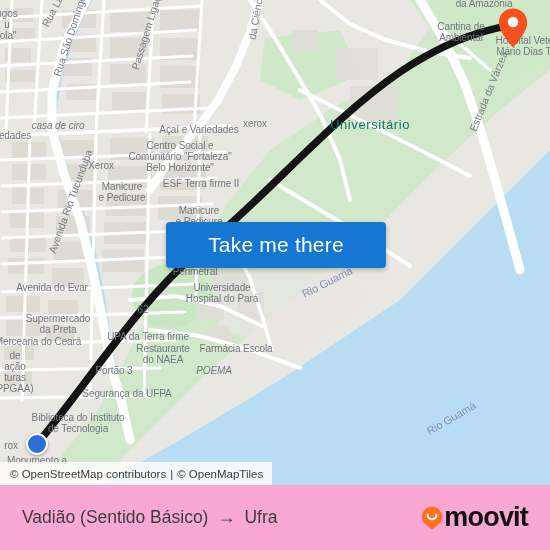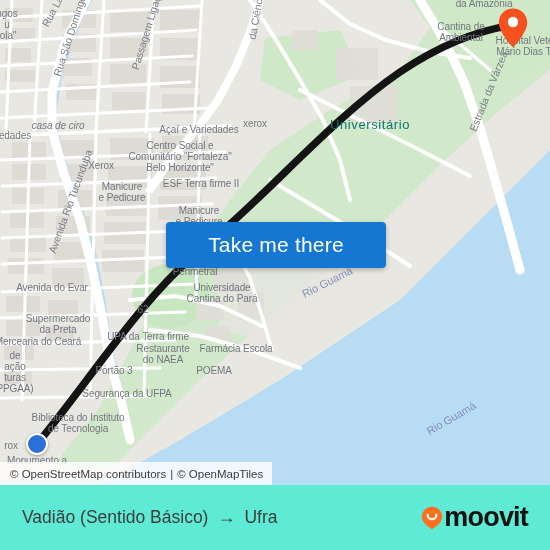--- a/index.html
+++ b/index.html
@@ -114,21 +114,21 @@
     color: #3b3b3b;
     text-decoration: none;
   }
   #attribution .sep { margin: 0 4px; }
 
   
   #footer {
     position: absolute;
     left: 0; top: 485px;
     width: 550px; height: 65px;
-    background: #5eead4;
+    background: #f9a8d4;
     display: flex;
     align-items: center;
     justify-content: space-between;
     padding: 0 22px 0 22px;
   }
   #route-title {
     display: flex;
     align-items: center;
     color: #3d3d3d;
     font-size: 17.5px;
@@ -294,28 +294,28 @@
         <div class="lbl poi" style="left: 165px; top: 205px; width: 68px;">Manicure
 e Pedicure</div>
         <div class="lbl poi" style="left: 236px; top: 118px; width: 38px;">xerox</div>
         <div class="lbl poi" style="left: 4px; top: 282px; width: 96px;">Avenida do Evar</div>
         <div class="lbl poi" style="left: 10px; top: 313px; width: 96px;">Supermercado
 da Preta</div>
         <div class="lbl poi" style="left: -14px; top: 336px; width: 104px;">Mercearia do Ceará</div>
         <div class="lbl poi" style="left: 160px; top: 255px; width: 70px;">Assoc
 Perimetral</div>
         <div class="lbl poi" style="left: 172px; top: 282px; width: 100px;">Universidade
-Cantina do Pará</div>
+Hospital do Pará</div>
         <div class="lbl poi" style="left: 132px; top: 304px; width: 22px;">62</div>
         <div class="lbl poi" style="left: 96px; top: 331px; width: 104px;">UPA da Terra firme</div>
         <div class="lbl poi" style="left: 128px; top: 343px; width: 70px;">Restaurante
 do NAEA</div>
         <div class="lbl poi" style="left: 188px; top: 343px; width: 96px;">Farmácia Escola</div>
         <div class="lbl poi" style="left: 86px; top: 365px; width: 56px;">Portão 3</div>
-        <div class="lbl poi" style="left: 188px; top: 365px; width: 52px;">POEMA</div>
+        <div class="lbl poi" style="left: 188px; top: 365px; width: 52px; font-style: italic;">POEMA</div>
         <div class="lbl poi" style="left: 72px; top: 388px; width: 110px;">Segurança da UFPA</div>
         <div class="lbl poi" style="left: -14px; top: 350px; width: 58px;">de
 ação
 turas
 PPGAA)</div>
         <div class="lbl poi" style="left: 16px; top: 412px; width: 124px;">Biblioteca do Instituto
 de Tecnologia</div>
         <div class="lbl poi" style="left: -2px; top: 440px; width: 26px;">rox</div>
         <div class="lbl poi" style="left: -4px; top: 455px; width: 82px;">Monumento a</div>
         <div class="lbl poi" style="left: 425px; top: 21px; width: 72px;">Cantina de

